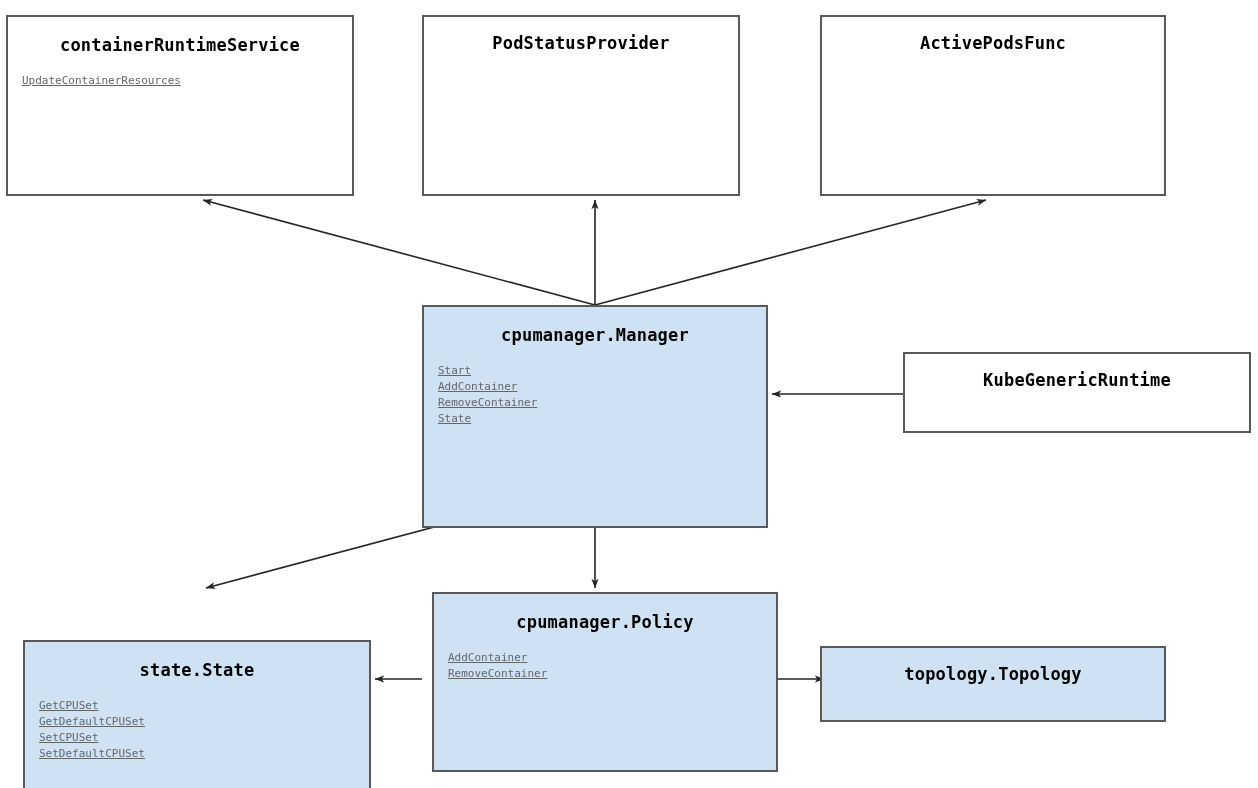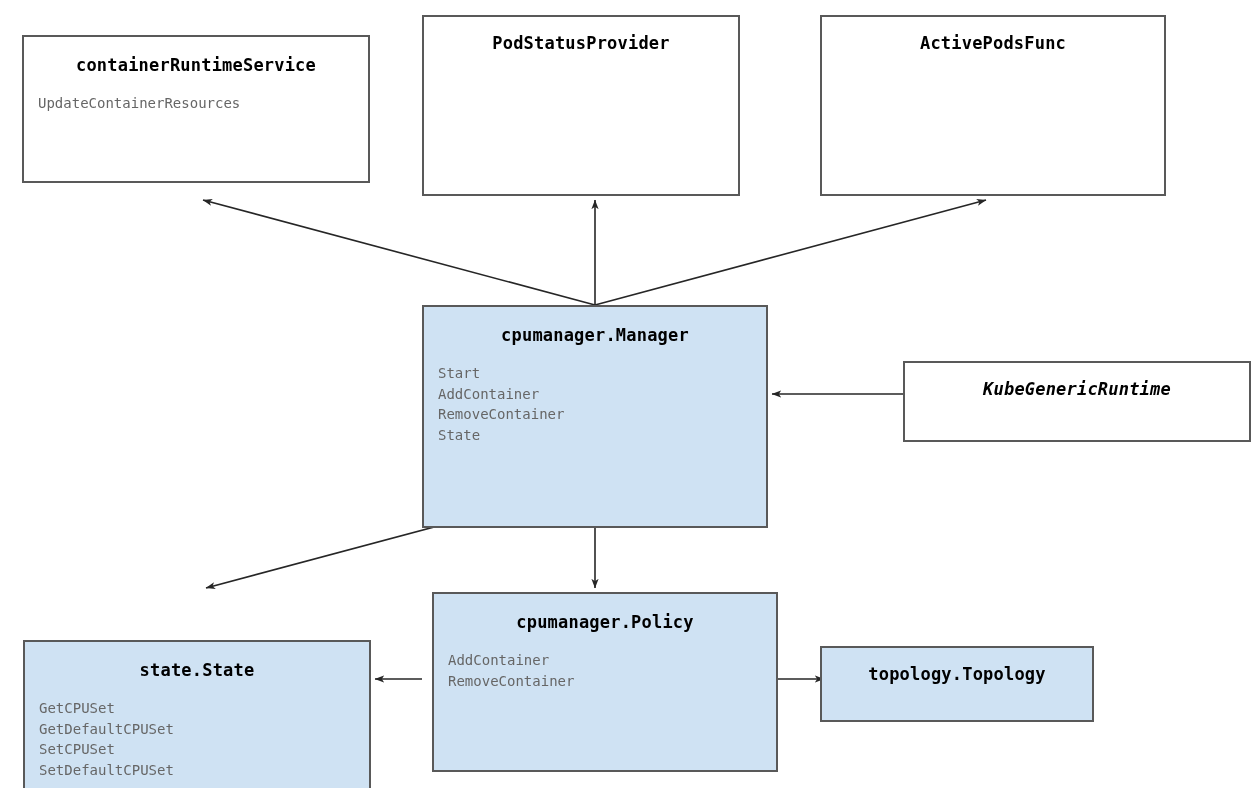--- a/index.html
+++ b/index.html
@@ -46,24 +46,25 @@
     margin-top: 18px;
     white-space: pre;
   }
   .node-members {
     display: block;
     margin-top: 18px;
     padding-left: 14px;
   }
   .member {
     display: block;
-    font-size: 14px;
+    font-size: 11px;
     color: #666666;
     line-height: 1.47;
     white-space: pre;
+    text-decoration: underline;
   }
   .node.compact .node-title {
     margin-top: 16px;
   }
 </style>
 </head>
 <body>
 
 <div id="canvas">
 
@@ -97,56 +98,56 @@
 
     <g>
       <line x1="422" y1="679" x2="375" y2="679" stroke="#262626" stroke-width="1.6" marker-end="url(#arrowhead)"></line>
     </g>
 
     <g>
       <line x1="768" y1="679" x2="824" y2="679" stroke="#262626" stroke-width="1.6" marker-end="url(#arrowhead)"></line>
     </g>
   </svg>
 
-<div class="node" style="left: 22px; top: 15px; width: 348px; height: 148px; margin-top: 20px;">
+<div class="node" style="left: 6px; top: 15px; width: 348px; height: 181px;">
       <span class="node-title">containerRuntimeService</span>
       <span class="node-members">
         <span class="member">UpdateContainerResources</span>
       </span>
     </div>
     <div class="node compact" style="left: 422px; top: 15px; width: 318px; height: 181px;">
       <span class="node-title">PodStatusProvider</span>
     </div>
     <div class="node compact" style="left: 820px; top: 15px; width: 346px; height: 181px;">
       <span class="node-title">ActivePodsFunc</span>
     </div>
     <div class="node filled" style="left: 422px; top: 305px; width: 346px; height: 223px;">
       <span class="node-title">cpumanager.Manager</span>
       <span class="node-members">
         <span class="member">Start</span>
         <span class="member">AddContainer</span>
         <span class="member">RemoveContainer</span>
         <span class="member">State</span>
       </span>
     </div>
-    <div class="node compact" style="left: 903px; top: 361px; width: 348px; height: 81px; font-style: italic;">
+    <div class="node compact" style="left: 903px; top: 352px; width: 348px; height: 81px;">
       <span class="node-title">KubeGenericRuntime</span>
     </div>
     <div class="node filled" style="left: 23px; top: 592px; width: 348px; height: 180px; margin-top: 48px;">
       <span class="node-title">state.State</span>
       <span class="node-members">
         <span class="member">GetCPUSet</span>
         <span class="member">GetDefaultCPUSet</span>
         <span class="member">SetCPUSet</span>
         <span class="member">SetDefaultCPUSet</span>
       </span>
     </div>
     <div class="node filled" style="left: 432px; top: 592px; width: 346px; height: 180px;">
       <span class="node-title">cpumanager.Policy</span>
       <span class="node-members">
         <span class="member">AddContainer</span>
         <span class="member">RemoveContainer</span>
       </span>
     </div>
-    <div class="node filled compact" style="left: 820px; top: 646px; width: 274px; height: 76px;">
+    <div class="node filled compact" style="left: 820px; top: 646px; width: 346px; height: 76px;">
       <span class="node-title">topology.Topology</span>
     </div>
   </div>
 
 </body></html>

